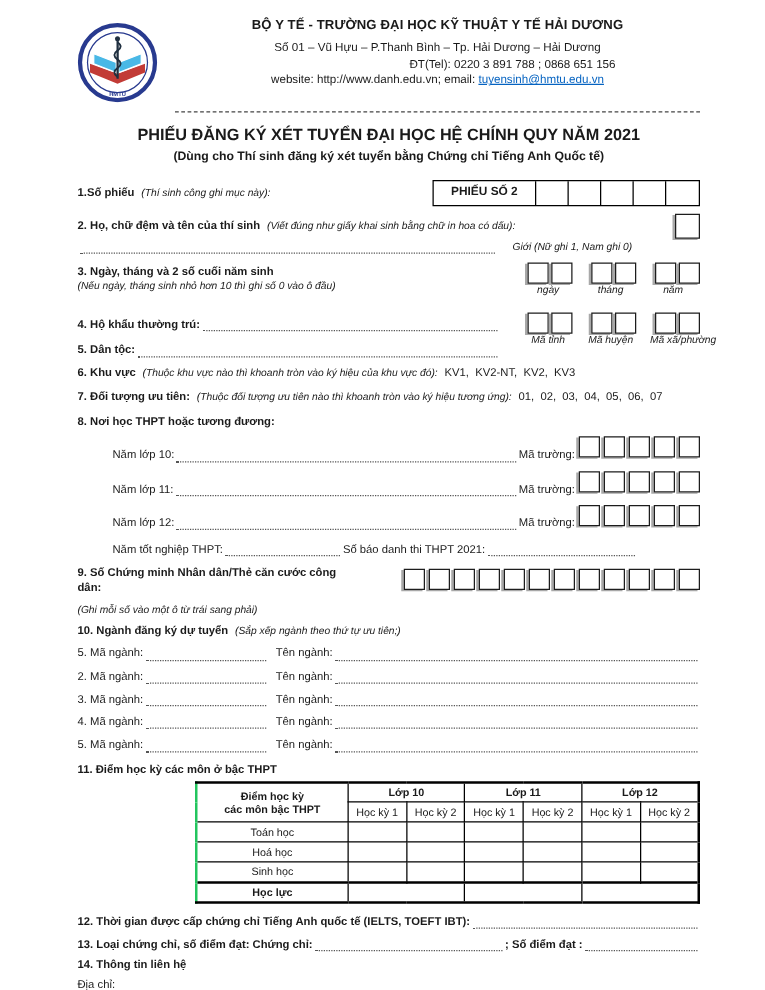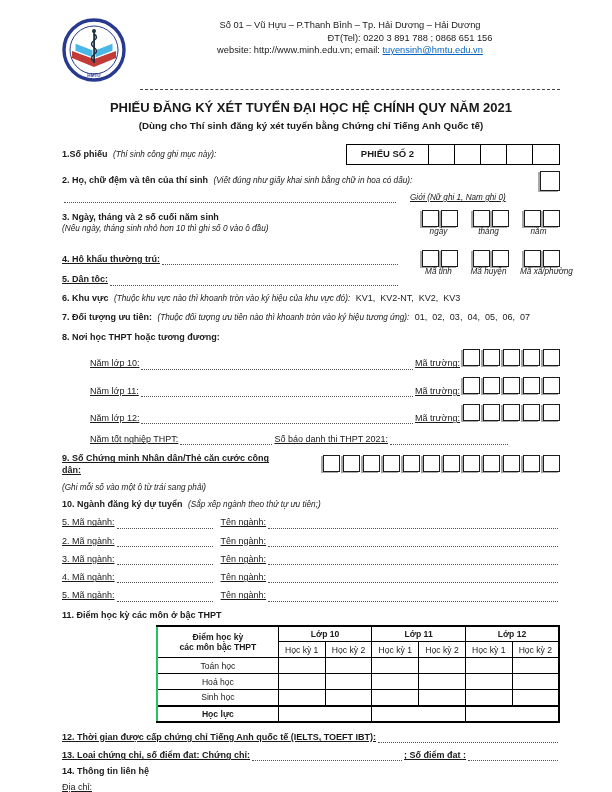--- a/index.html
+++ b/index.html
@@ -23,21 +23,21 @@
   .tel { font-size:9.3px; margin-top:1px; padding-left:120px; }
   .web { font-size:9.3px; margin-top:1px; }
   .email-link { color:#0563c1; text-decoration:underline; }
   .dash-sep { border-top:1px dashed #444; margin:4px 0 0 78px; height:0; }
 
   
   .title { text-align:center; font-size:13px; font-weight:bold; margin-top:10px; }
   .subtitle { text-align:center; font-size:9.8px; font-weight:bold; margin-top:3px; }
 
   
-  .row { display:flex; align-items:flex-end;text-decoration:underline; }
+  .row { display:flex; align-items:flex-end; }
   .dots { flex:1; border-bottom:1px dotted #555; height:10px; margin:0 2px; }
   .dots.short { flex:0 0 auto; }
 
   
   .box { width:17px; height:17px; border:1.6px solid #1c1c1c; background:#fff;
          display:inline-block; box-shadow:-2px 1px 0 #a8a8a8; margin-left:3px; }
   .pair { display:inline-flex; margin-left:13px; }
   .pair .box { margin-left:2px; }
 
   
@@ -84,24 +84,25 @@
         <polygon points="10,33 32,41 54,33 54,40 32,49 10,40" fill="#c23b36"></polygon>
         <polygon points="13,25 31,32 31,40 13,33" fill="#49b8e6" stroke="#ffffff" stroke-width="1"></polygon>
         <polygon points="51,25 33,32 33,40 51,33" fill="#49b8e6" stroke="#ffffff" stroke-width="1"></polygon>
         <rect x="31.2" y="13" width="1.8" height="32" fill="#203040"></rect>
         <path d="M32,16 q5,3 0,6.5 q-5,3.5 0,7 q5,3.5 0,7 q-5,3.5 0,7" fill="none" stroke="#203040" stroke-width="1.5"></path>
         <circle cx="32" cy="13" r="2" fill="#203040"></circle>
         <text x="32" y="58.5" text-anchor="middle" font-size="4.6" font-weight="bold" fill="#283a8f" font-family="Liberation Sans, sans-serif">HMTU</text>
       </svg>
     </div>
     <div class="hdr-right">
+      <div class="org">BỘ Y TẾ - TRƯỜNG ĐẠI HỌC KỸ THUẬT Y TẾ HẢI DƯƠNG</div>
       <div class="addr">Số 01 – Vũ Hựu – P.Thanh Bình – Tp. Hải Dương – Hải Dương</div>
       <div class="tel">ĐT(Tel): 0220 3 891 788 ; 0868 651 156</div>
       <div class="web">
-        <span>website: http://www.minh.edu.vn; email:</span>
+        <span>website: http://www.danh.edu.vn; email:</span>
         <span class="email-link">tuyensinh@hmtu.edu.vn</span>
       </div>
     </div>
   </div>
   <div class="dash-sep"></div>
 
   <div class="title">PHIẾU ĐĂNG KÝ XÉT TUYỂN ĐẠI HỌC HỆ CHÍNH QUY NĂM 2021</div>
   <div class="subtitle">(Dùng cho Thí sinh đăng ký xét tuyển bằng Chứng chỉ Tiếng Anh Quốc tế)</div>
 
   <div class="s1row">

